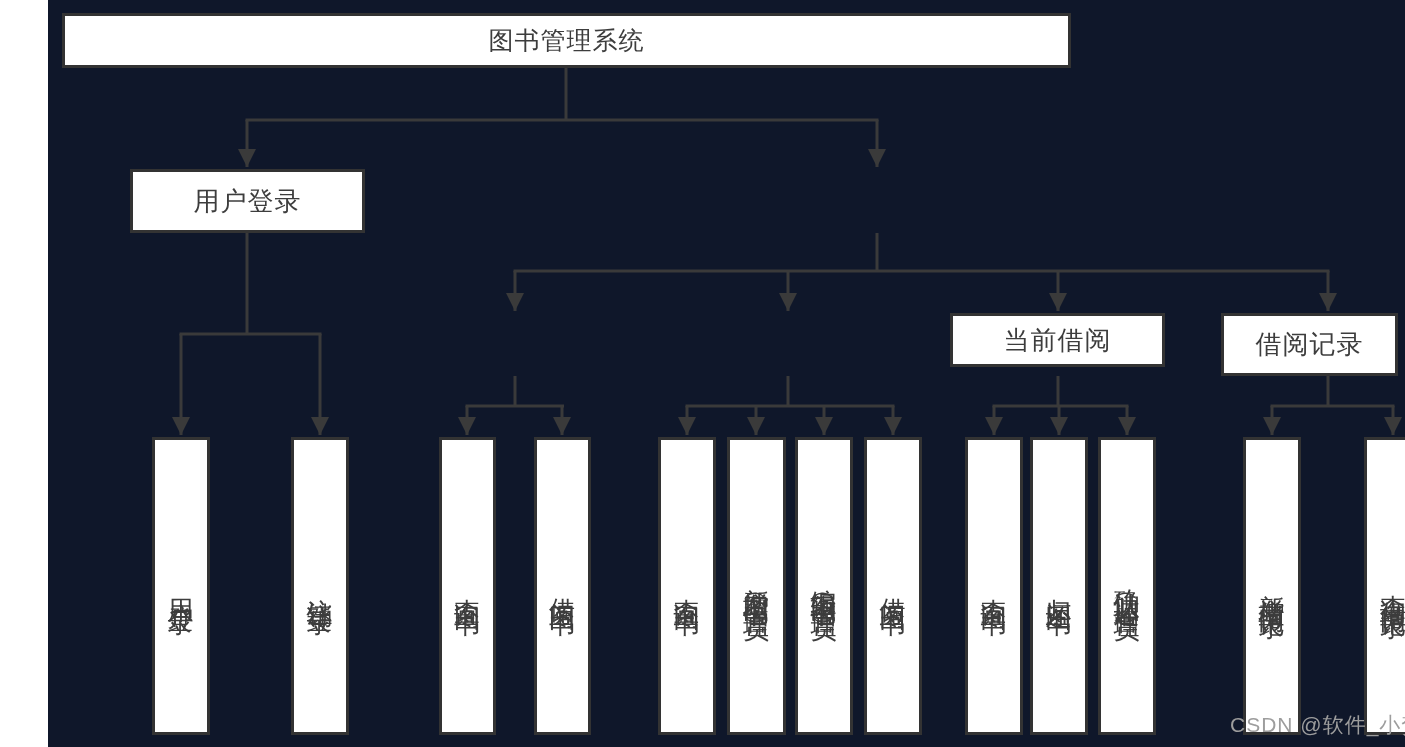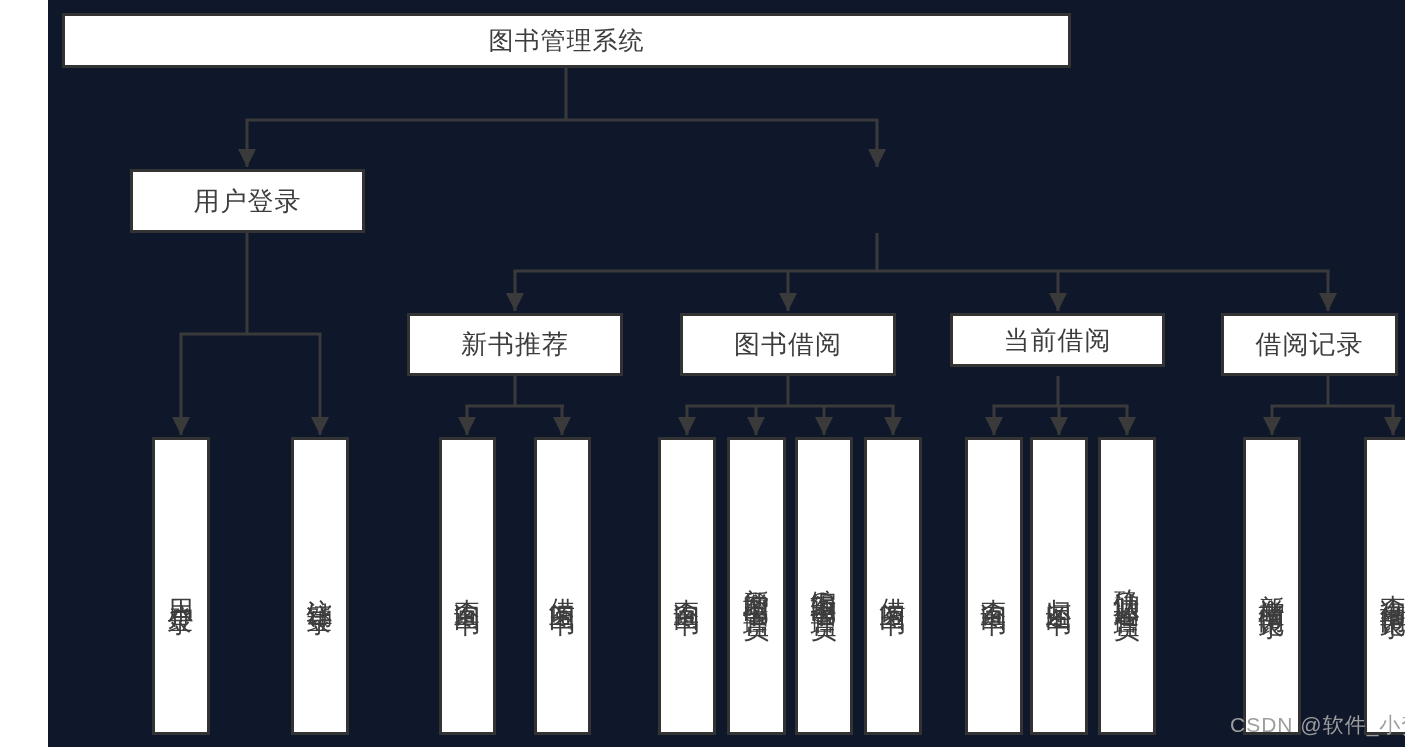--- a/index.html
+++ b/index.html
@@ -98,26 +98,20 @@
   </svg>
 
   <div class="box h title" style="left:14px;top:13px;width:1009px;height:55px">
     <span>图书管理系统</span>
   </div>
 
   <div class="box h" style="left:82px;top:169px;width:235px;height:64px">
     <span>用户登录</span>
   </div>
 
-  <div class="box h" style="left:359px;top:313px;width:216px;height:63px">
-    <span>新书推荐</span>
-  </div>
-  <div class="box h" style="left:632px;top:313px;width:216px;height:63px">
-    <span>图书借阅</span>
-  </div>
   <div class="box h" style="left:902px;top:313px;width:215px;height:54px">
     <span>当前借阅</span>
   </div>
   <div class="box h" style="left:1173px;top:313px;width:177px;height:63px">
     <span>借阅记录</span>
   </div>
 
   <div class="box leaf" style="left:104px;top:437px;width:58px;height:298px">
     <span>用户登录</span>
   </div>

